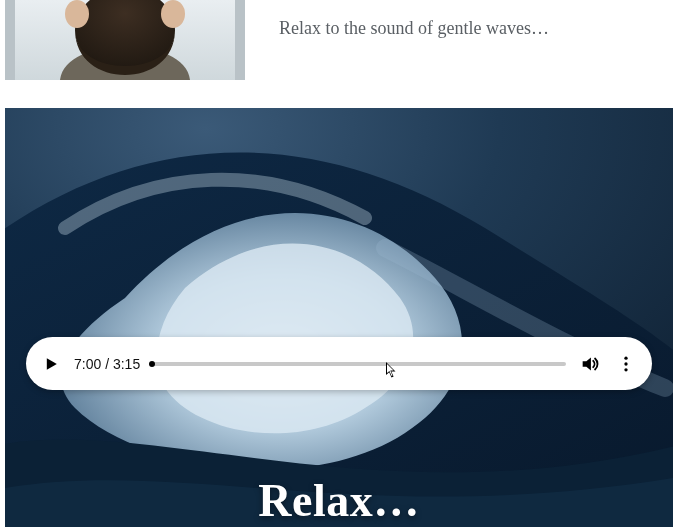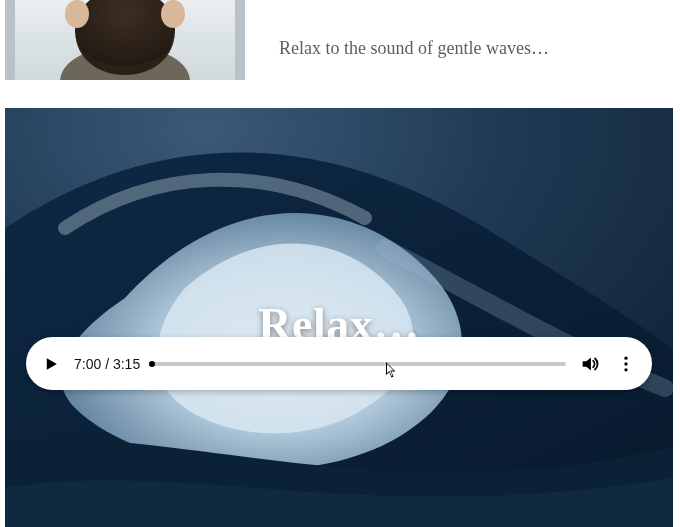--- a/index.html
+++ b/index.html
@@ -26,40 +26,40 @@
     width: 240px;
     height: 80px;
     flex: 0 0 240px;
     overflow: hidden;
     position: relative;
   }
   .thumb svg { display:block; }
   .caption {
     font-size: 18px;
     color: #5a5f64;
-    margin-top: 35px;
+    margin-top: 15px;
     line-height: 1.5;
   }
   .hero {
     position: absolute;
     left: 5px;
     top: 108px;
     width: 668px;
     height: 419px;
     overflow: hidden;
   }
   .hero svg.bg { position:absolute; inset:0; display:block; }
   .hero-inner {
     position: relative;
     width: 100%;
     height: 100%;
     display: flex;
     flex-direction: column;
     align-items: center;
-    justify-content: center;
+    justify-content: flex-end;
   }
   .hero-title {
     color: #ffffff;
     font-size: 46px;
     font-weight: 600;
     letter-spacing: 0.5px;
     margin-top: 14px;
     text-shadow: 0 2px 6px rgba(0,0,0,0.45);
   }
   .audio-bar {

